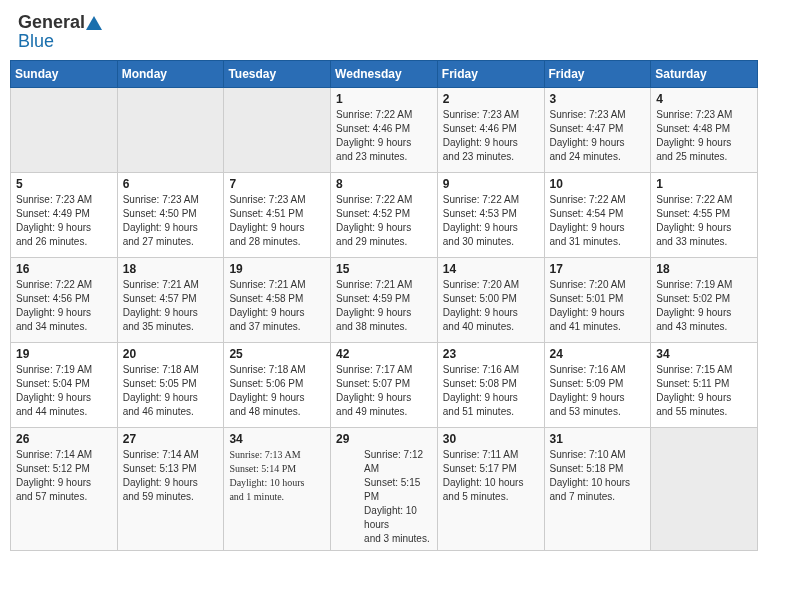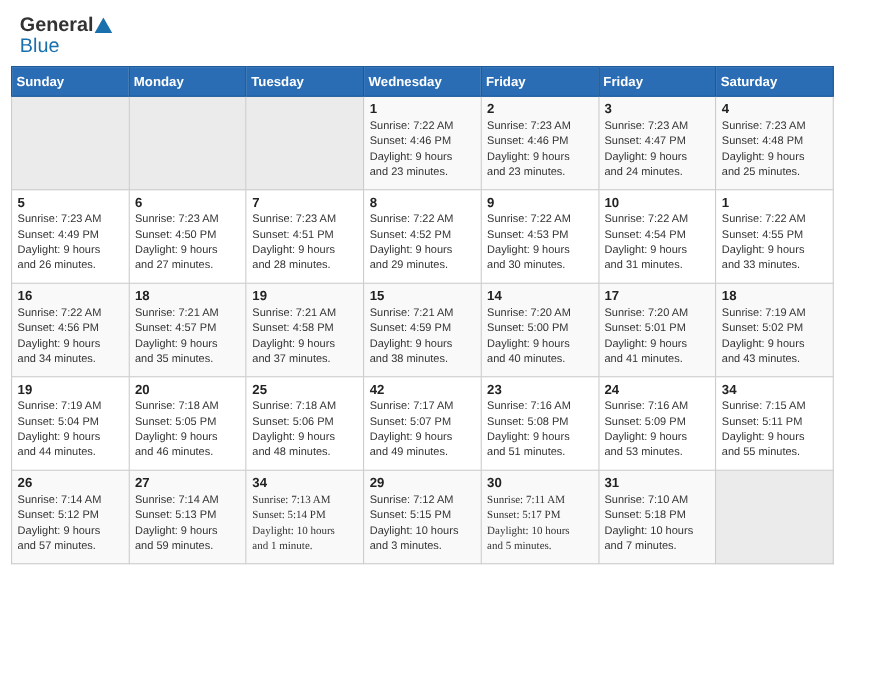--- a/index.html
+++ b/index.html
@@ -328,28 +328,28 @@
             </td>
             <td>
               <div class="day-num">34</div>
               <div class="day-info" style="white-space: pre-line; font-family: Liberation Serif, serif;">Sunrise: 7:13 AM
 Sunset: 5:14 PM
 Daylight: 10 hours
 and 1 minute.</div>
             </td>
             <td>
               <div class="day-num">29</div>
-              <div class="day-info" style="white-space: pre-line;">Sunrise: 7:12 AM
+              <div class="day-info" style="white-space: pre-line; margin-left: 28px;">Sunrise: 7:12 AM
 Sunset: 5:15 PM
 Daylight: 10 hours
 and 3 minutes.</div>
             </td>
             <td>
               <div class="day-num">30</div>
-              <div class="day-info" style="white-space: pre-line; font-family: Liberation Serif, serif;">Sunrise: 7:11 AM
+              <div class="day-info" style="white-space: pre-line;">Sunrise: 7:11 AM
 Sunset: 5:17 PM
 Daylight: 10 hours
 and 5 minutes.</div>
             </td>
             <td>
               <div class="day-num">31</div>
               <div class="day-info" style="white-space: pre-line;">Sunrise: 7:10 AM
 Sunset: 5:18 PM
 Daylight: 10 hours
 and 7 minutes.</div>

